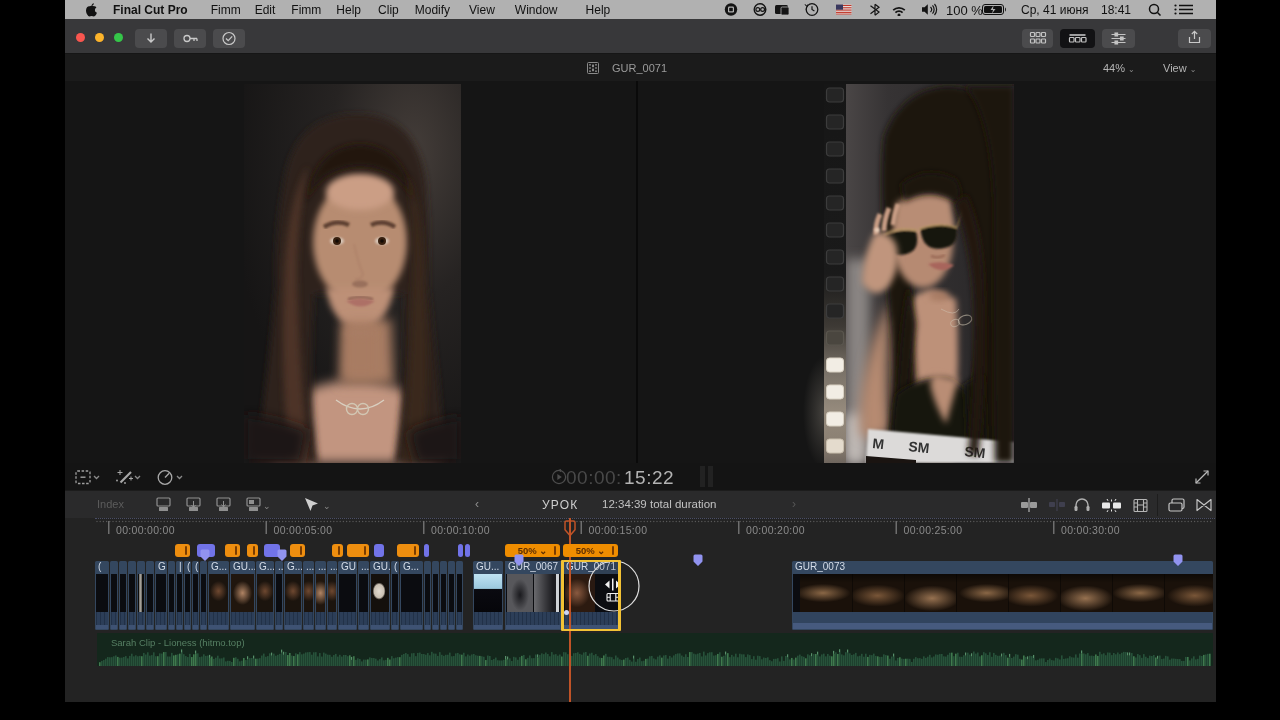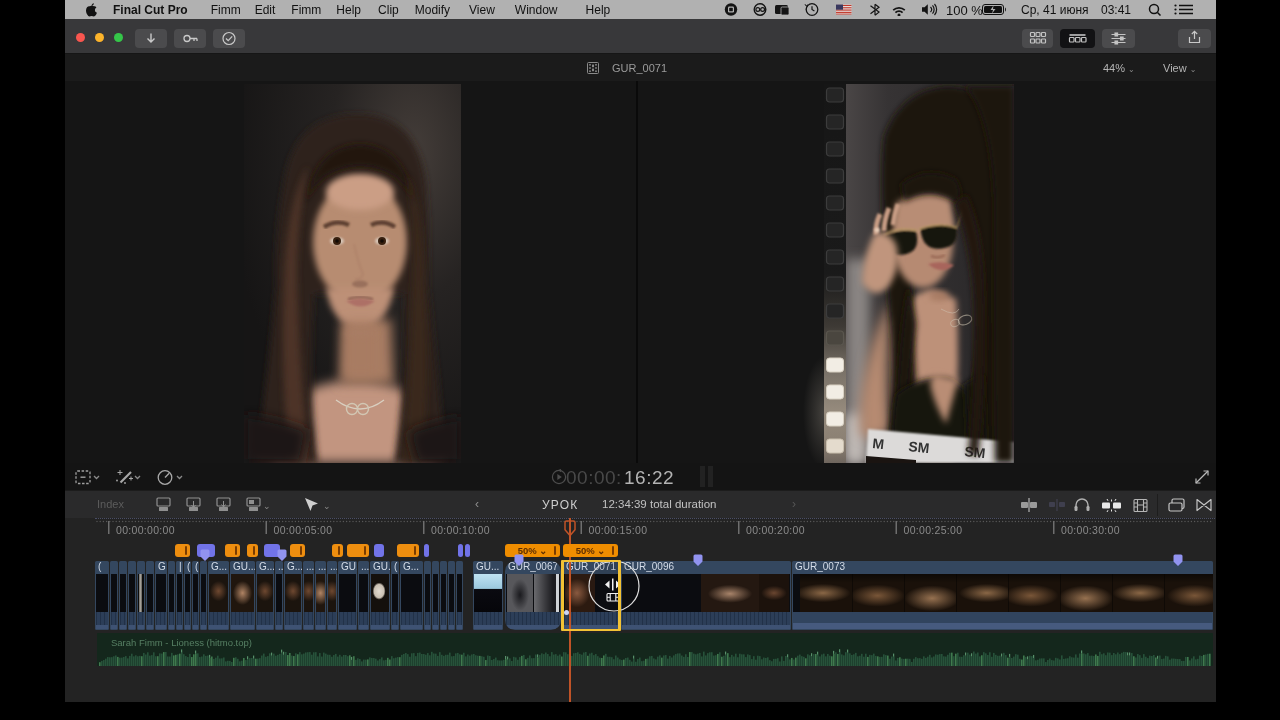--- a/index.html
+++ b/index.html
@@ -74,21 +74,21 @@
       <path d="M213.5 4a3.6 3.6 0 0 1 0 5M215.5 2.4a6 6 0 0 1 0 8.2M217.5 1a8.2 8.2 0 0 1 0 11" stroke="#141414" stroke-width="1.2" fill="none"></path>
     </svg>
     <span style="position:absolute;left:881px;top:3px;font-size:13px">100 %</span>
     <svg class="abs" style="left:917px;top:4px" width="26" height="11" viewBox="0 0 26 11">
       <rect x="0.5" y="0.5" width="21" height="10" rx="2.5" fill="none" stroke="#111" stroke-width="1"></rect>
       <rect x="2" y="2" width="18" height="7" rx="1.5" fill="#111"></rect>
       <path d="M23 3.5v4c1.2-.3 1.2-3.7 0-4z" fill="#111"></path>
       <path d="M11.5 1.5L8.5 6h2.5l-1 3.5 3.5-4.5H11z" fill="#b1b1b1"></path>
     </svg>
     <span style="position:absolute;left:956px;top:3px;font-size:12px">Ср, 41 июня</span>
-    <span style="position:absolute;left:1036px;top:3px;font-size:12px">03:41</span>
+    <span style="position:absolute;left:1036px;top:3px;font-size:12px">18:41</span>
     <svg class="abs" style="left:1083px;top:3px" width="50" height="13" viewBox="0 0 50 13">
       <circle cx="6" cy="6" r="4.5" fill="none" stroke="#111" stroke-width="1.5"></circle>
         <path d="M9.5 9.5l3 3" stroke="#111" stroke-width="1.5"></path>
       <g stroke="#111" stroke-width="1.6">
           <path d="M31 2.5h14M31 6.5h14M31 10.5h14"></path>
         </g>
       <g fill="#111">
           <circle cx="27.5" cy="2.5" r="1.1"></circle>
           <circle cx="27.5" cy="6.5" r="1.1"></circle>
           <circle cx="27.5" cy="10.5" r="1.1"></circle>
@@ -295,21 +295,21 @@
       <circle cx="92" cy="9.5" r="6.8" fill="none" stroke="#a8a8a8" stroke-width="1.3"></circle>
       <path d="M92 9.5l4.2-4.2" stroke="#a8a8a8" stroke-width="1.4"></path>
       <path d="M104 8l2.5 2.5L109 8" stroke="#8a8a8a" stroke-width="1.3" fill="none"></path>
     </svg>
     <svg class="abs" style="left:486px;top:6px" width="16" height="16" viewBox="0 0 16 16">
       <circle cx="8" cy="8" r="6.6" fill="none" stroke="#4e4e4e" stroke-width="1.2"></circle>
       <path d="M6.4 5l4.4 3-4.4 3z" fill="#4e4e4e"></path>
       <path d="M8 1.4l2-1.4M8 1.4l2 1.2" stroke="#4e4e4e" stroke-width="1" fill="none"></path>
     </svg>
     <span class="abs" style="left:501px;top:4px;font-size:19px;font-weight:300;color:#484848;letter-spacing:0.5px">00:00:</span>
-      <span class="abs" style="left:559px;top:4px;font-size:19px;font-weight:300;color:#b3b3b3;letter-spacing:0.5px">16:22</span>
+      <span class="abs" style="left:559px;top:4px;font-size:19px;font-weight:300;color:#b3b3b3;letter-spacing:0.5px">15:22</span>
     <div class="abs" style="left:635px;top:3px;width:5px;height:21px;background:#222"></div>
     <div class="abs" style="left:643px;top:3px;width:5px;height:21px;background:#222"></div>
     <svg class="abs" style="left:1128px;top:5px" width="18" height="18" viewBox="0 0 18 18">
       <g stroke="#b9b9b9" stroke-width="1.2" fill="none">
           <path d="M3 15L15 3"></path>
           <path d="M10.5 3H15v4.5M7.5 15H3v-4.5"></path>
         </g>
     </svg>
   </div>
   <div class="abs" id="row2">
@@ -945,43 +945,35 @@
           <div class="abs" style="position: absolute; top: 13px; left: 1px; right: 1px; height: 38px; background: rgb(11, 12, 16);"></div>
           <div class="abs" style="position: absolute; left: 1px; right: 1px; top: 51px; height: 14px; background: repeating-linear-gradient(90deg, rgba(10, 20, 35, 0.3) 0px, rgba(10, 20, 35, 0.3) 1px, rgba(0, 0, 0, 0) 1px, rgba(0, 0, 0, 0) 4px) rgb(44, 62, 88);"></div>
           <div class="abs" style="position: absolute; left: 1px; right: 1px; bottom: 1px; height: 4px; background: rgb(62, 82, 115);"></div>
         </div>
         <div class="abs" style="left: 408px; top: 43px; width: 30px; height: 69px; background: rgb(52, 71, 95); border-radius: 1.5px; overflow: hidden;">
           <div class="abs" style="position: absolute; top: 0px; left: 3px; font-size: 10px; color: rgb(212, 220, 232); white-space: nowrap;">GU...</div>
           <div class="abs" style="position: absolute; top: 13px; left: 1px; right: 1px; height: 38px; background: linear-gradient(rgb(191, 226, 242) 0%, rgb(156, 200, 222) 38%, rgb(10, 10, 16) 40%, rgb(6, 6, 10) 100%);"></div>
           <div class="abs" style="position: absolute; left: 1px; right: 1px; top: 51px; height: 14px; background: repeating-linear-gradient(90deg, rgba(10, 20, 35, 0.3) 0px, rgba(10, 20, 35, 0.3) 1px, rgba(0, 0, 0, 0) 1px, rgba(0, 0, 0, 0) 4px) rgb(44, 62, 88);"></div>
           <div class="abs" style="position: absolute; left: 1px; right: 1px; bottom: 1px; height: 4px; background: rgb(62, 82, 115);"></div>
         </div>
-        <div class="abs" style="left: 440px; top: 43px; width: 56px; height: 69px; background: rgb(52, 71, 95); border-radius: 10px; overflow: hidden;">
+        <div class="abs" style="left: 440px; top: 43px; width: 56px; height: 69px; background: rgb(52, 71, 95); border-radius: 0; overflow: hidden;">
           <div class="abs" style="position: absolute; top: 0px; left: 3px; font-size: 10px; color: rgb(212, 220, 232); white-space: nowrap;">GUR_0067</div>
           <div class="abs" style="position: absolute; top: 13px; left: 1px; right: 1px; height: 38px; background: rgb(11, 12, 16);"></div>
           <div class="abs" style="position: absolute; left: 1px; right: 1px; top: 51px; height: 14px; background: repeating-linear-gradient(90deg, rgba(10, 20, 35, 0.3) 0px, rgba(10, 20, 35, 0.3) 1px, rgba(0, 0, 0, 0) 1px, rgba(0, 0, 0, 0) 4px) rgb(44, 62, 88);"></div>
           <div class="abs" style="position: absolute; left: 1px; right: 1px; bottom: 1px; height: 4px; background: rgb(62, 82, 115);"></div>
           <div class="abs" style="position: absolute; left: 2px; top: 13px; width: 26px; height: 38px; background: radial-gradient(9px 16px at 50% 55%, rgb(26, 26, 30), rgb(62, 62, 66) 60%, rgb(87, 87, 91));"></div>
           <div class="abs" style="position: absolute; left: 29px; top: 13px; width: 25px; height: 38px; background: linear-gradient(90deg, rgb(106, 106, 110), rgb(58, 58, 62) 45%, rgb(28, 28, 32) 75%);"></div>
           <div class="abs" style="position: absolute; left: 51px; top: 13px; width: 3px; height: 38px; background: rgb(207, 210, 214);"></div>
         </div>
         <div class="abs" style="left: 498px; top: 43px; width: 56px; height: 69px; background: rgb(52, 71, 95); border-radius: 1.5px; overflow: hidden;">
           <div class="abs" style="position: absolute; top: 0px; left: 3px; font-size: 10px; color: rgb(212, 220, 232); white-space: nowrap;">GUR_0071</div>
           <div class="abs" style="position: absolute; top: 13px; left: 1px; right: 1px; height: 38px; background: rgb(11, 12, 16);"></div>
           <div class="abs" style="position: absolute; left: 1px; right: 1px; top: 51px; height: 14px; background: repeating-linear-gradient(90deg, rgba(10, 20, 35, 0.3) 0px, rgba(10, 20, 35, 0.3) 1px, rgba(0, 0, 0, 0) 1px, rgba(0, 0, 0, 0) 4px) rgb(44, 62, 88);"></div>
           <div class="abs" style="position: absolute; left: 1px; right: 1px; bottom: 1px; height: 4px; background: rgb(62, 82, 115);"></div>
           <div class="abs" style="position: absolute; left: 2px; top: 13px; width: 30px; height: 38px; background: radial-gradient(16px 18px at 40% 50%, rgb(138, 90, 64), rgb(44, 26, 16) 80%);"></div>
-        </div>
-        <div class="abs" style="left: 556px; top: 43px; width: 170px; height: 69px; background: rgb(52, 71, 95); border-radius: 1.5px; overflow: hidden;">
-          <div class="abs" style="position: absolute; top: 0px; left: 3px; font-size: 10px; color: rgb(212, 220, 232); white-space: nowrap;">GUR_0096</div>
-          <div class="abs" style="position: absolute; top: 13px; left: 1px; right: 1px; height: 38px; background: rgb(11, 12, 16);"></div>
-          <div class="abs" style="position: absolute; left: 1px; right: 1px; top: 51px; height: 14px; background: repeating-linear-gradient(90deg, rgba(10, 20, 35, 0.3) 0px, rgba(10, 20, 35, 0.3) 1px, rgba(0, 0, 0, 0) 1px, rgba(0, 0, 0, 0) 4px) rgb(44, 62, 88);"></div>
-          <div class="abs" style="position: absolute; left: 1px; right: 1px; bottom: 1px; height: 4px; background: rgb(62, 82, 115);"></div>
-          <div class="abs" style="position: absolute; left: 80px; top: 13px; width: 58px; height: 38px; background: radial-gradient(27px 11px at 50% 52%, rgb(168, 132, 106), rgb(36, 24, 17) 82%);"></div>
-          <div class="abs" style="position: absolute; left: 138px; top: 13px; width: 30px; height: 38px; background: radial-gradient(16px 9px, rgb(106, 70, 48), rgb(28, 18, 12) 80%);"></div>
         </div>
         <div class="abs" style="left: 727px; top: 43px; width: 421px; height: 69px; background: rgb(52, 71, 95); border-radius: 1.5px; overflow: hidden;">
           <div class="abs" style="position: absolute; top: 0px; left: 3px; font-size: 10px; color: rgb(212, 220, 232); white-space: nowrap;">GUR_0073</div>
           <div class="abs" style="position: absolute; top: 13px; left: 1px; right: 1px; height: 38px; background: rgb(11, 12, 16);"></div>
           <div class="abs" style="position: absolute; left: 1px; right: 1px; top: 51px; height: 14px; background: repeating-linear-gradient(90deg, rgba(10, 20, 35, 0.3) 0px, rgba(10, 20, 35, 0.3) 1px, rgba(0, 0, 0, 0) 1px, rgba(0, 0, 0, 0) 4px) rgb(44, 62, 88);"></div>
           <div class="abs" style="position: absolute; left: 1px; right: 1px; bottom: 1px; height: 4px; background: rgb(62, 82, 115);"></div>
           <div class="abs" style="position: absolute; left: 8px; top: 13px; width: 52px; height: 38px; background: radial-gradient(30px 10px at 44% 50%, rgb(138, 103, 70), rgb(26, 17, 10) 92%);"></div>
           <div class="abs" style="position: absolute; left: 8px; top: 13px; width: 52px; height: 9px; background: linear-gradient(rgba(0, 0, 0, 0.5), rgba(0, 0, 0, 0));"></div>
           <div class="abs" style="position: absolute; left: 60px; top: 13px; width: 52px; height: 38px; background: radial-gradient(30px 12px at 49% 57%, rgb(121, 86, 56), rgb(26, 17, 10) 92%);"></div>
           <div class="abs" style="position: absolute; left: 60px; top: 13px; width: 52px; height: 9px; background: linear-gradient(rgba(0, 0, 0, 0.5), rgba(0, 0, 0, 0));"></div>
@@ -1006,21 +998,21 @@
           <div class="abs" style="position: absolute; left: 372px; top: 13px; width: 1px; height: 38px; background: rgba(0, 0, 0, 0.4);"></div>
           <div class="abs" style="position: absolute; left: 1px; right: 1px; top: 51px; height: 17px; background: rgb(49, 68, 94);"></div>
           <div class="abs" style="position: absolute; left: 1px; right: 1px; bottom: 1px; height: 6px; background: rgb(70, 90, 126);"></div>
         </div>
         <div class="abs" style="left: 497px; top: 42px; width: 58px; height: 71px; border: 2px solid rgb(242, 194, 53); border-radius: 2px; z-index: 5;"></div>
         <div class="abs" style="left: 496px; top: 42px; width: 3px; height: 71px; background: rgb(242, 194, 53); z-index: 5; border-radius: 1px;"></div>
         <div class="abs" style="left: 553px; top: 42px; width: 3px; height: 71px; background: rgb(242, 194, 53); z-index: 5; border-radius: 1px;"></div>
         <div class="abs" style="left: 499px; top: 92px; width: 5px; height: 5px; border-radius: 50%; background: rgb(205, 212, 242); z-index: 6;"></div>
       </div>
     <div class="abs" style="left:32px;top:115px;width:1116px;height:33px;background:#14271c;border-radius:1px">
-      <span class="abs" style="left:14px;top:4px;font-size:9.5px;color:#567f63">Sarah Fimm - Lioness (hitmo.top)</span>
+      <span class="abs" style="left:14px;top:4px;font-size:9.5px;color:#567f63">Sarah Clip - Lioness (hitmo.top)</span>
       <svg id="wave" class="abs" style="left:0;top:0" width="1116" height="33">
           <rect x="2" y="29.22075691882208" width="1.6" height="3.7792430811779196" fill="#3f7a4e"></rect>
           <rect x="4" y="27.889910460157495" width="1.6" height="5.110089539842505" fill="#27523a"></rect>
           <rect x="6" y="27.01894322856914" width="1.6" height="5.981056771430861" fill="#27523a"></rect>
           <rect x="8" y="25.675898121101973" width="1.6" height="7.324101878898027" fill="#27523a"></rect>
           <rect x="10" y="24.033407589868354" width="1.6" height="8.966592410131646" fill="#27523a"></rect>
           <rect x="12" y="24.307724088882992" width="1.6" height="8.692275911117006" fill="#27523a"></rect>
           <rect x="14" y="24.161294074073737" width="1.6" height="8.838705925926263" fill="#27523a"></rect>
           <rect x="16" y="23.281558939677787" width="1.6" height="9.718441060322213" fill="#27523a"></rect>
           <rect x="18" y="22.445242958635134" width="1.6" height="10.554757041364866" fill="#27523a"></rect>

